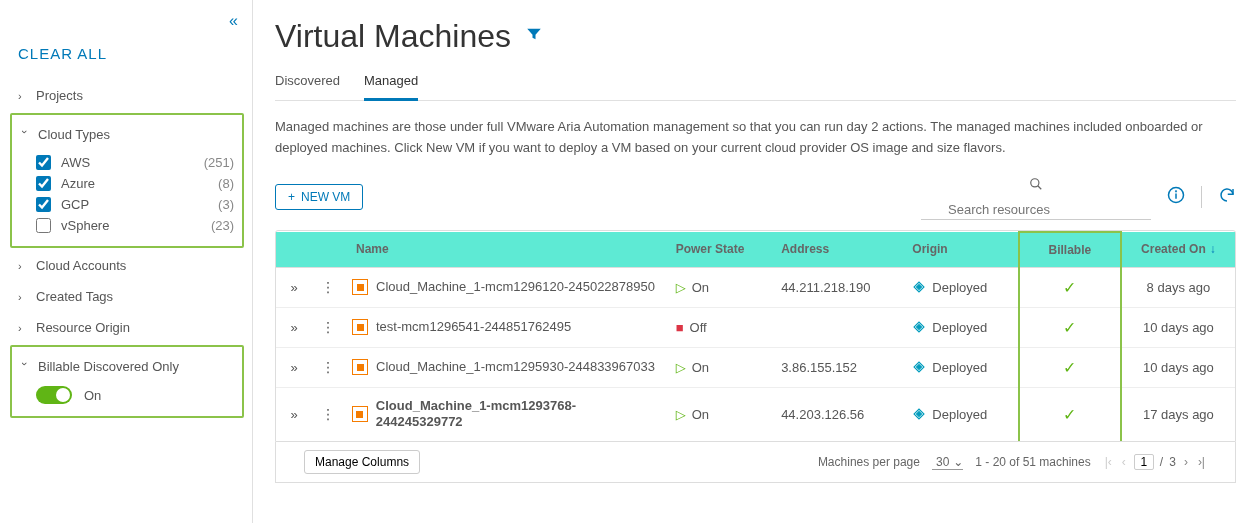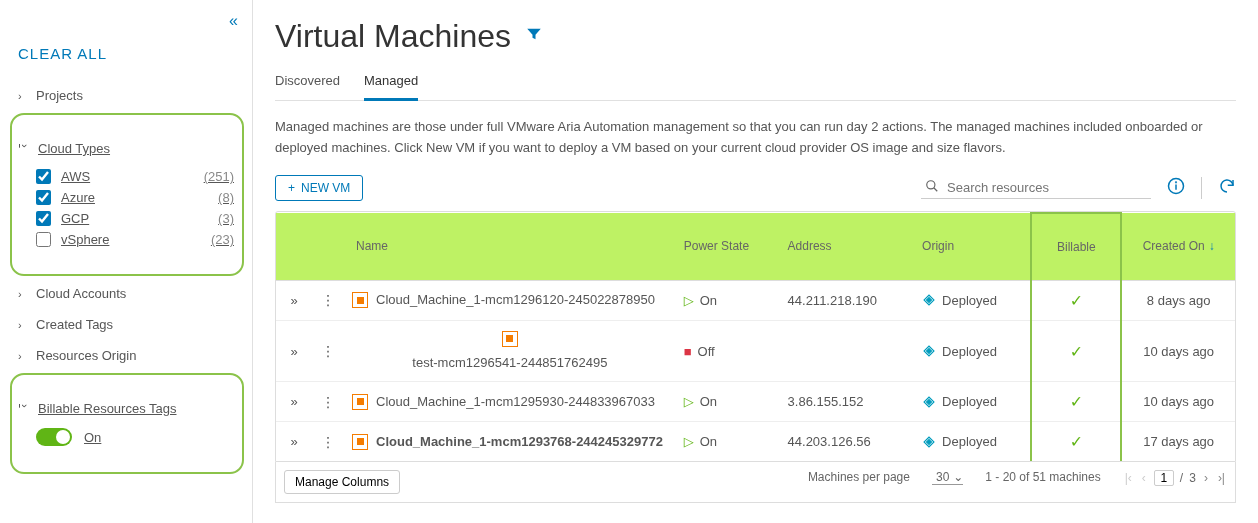--- a/index.html
+++ b/index.html
@@ -10,47 +10,47 @@
     .sidebar { width: 253px; border-right: 1px solid #e0e0e0; padding: 10px 8px 10px 10px; overflow-y: auto; }
     .collapse-btn { float: right; color: #0079b8; font-size: 16px; cursor: pointer; padding: 2px 6px; }
     .clear-all { color: #0079b8; font-size: 15px; letter-spacing: 1px; margin: 35px 0 20px 8px; cursor: pointer; display: block; }
     .filter-group { margin: 4px 0; }
     .filter-header { display: flex; align-items: center; padding: 6px 8px; cursor: pointer; color: #565656; }
     .chevron { width: 10px; margin-right: 8px; font-size: 11px; color: #565656; }
     .filter-options { padding: 4px 0 4px 18px; }
     .filter-option { display: flex; align-items: center; padding: 3px 8px 3px 6px; color: #565656; }
     .filter-option input[type="checkbox"] { width: 15px; height: 15px; margin-right: 10px; accent-color: #0079b8; cursor:pointer; }
     .filter-option .count { margin-left: auto; color: #888; }
-    .highlight-box { border: 2px solid #8bc34a; border-radius: 14px; padding: 16px 0; margin: 4px 0; text-decoration: underline; }
+    .highlight-box { border: 2px solid #8bc34a; border-radius: 2px; padding: 2px 0; margin: 4px 0; }
     .toggle-wrap { display: flex; align-items: center; padding: 6px 8px 6px 24px; }
     .toggle { width: 36px; height: 18px; background: #60b515; border-radius: 10px; position: relative; margin-right: 12px; cursor: pointer; }
     .toggle::after { content: ''; position: absolute; right: 2px; top: 2px; width: 14px; height: 14px; background: #fff; border-radius: 50%; }
     
     
     .main { flex: 1; padding: 18px 22px 10px 22px; overflow: auto; }
     .page-title-wrap { display: flex; align-items: center; gap: 14px; }
     .page-title { font-size: 32px; font-weight: 300; color: #333; }
     .filter-icon { color: #0079b8; font-size: 18px; cursor:pointer; }
     .tabs { display: flex; gap: 24px; margin-top: 10px; border-bottom: 1px solid #e0e0e0; }
     .tab { padding: 8px 0 10px 0; cursor: pointer; color: #565656; }
     .tab.active { color: #333; border-bottom: 3px solid #0079b8; margin-bottom: -1px; }
     .description { margin: 16px 0; color: #565656; line-height: 1.6; }
     
     .toolbar { display: flex; align-items: center; margin: 14px 0 10px 0; gap: 16px; }
     .new-vm-btn { border: 1px solid #0079b8; color: #0079b8; background: #fff; padding: 5px 12px; font-size: 12px; border-radius: 3px; cursor: pointer; display: flex; align-items: center; gap: 6px; }
     .spacer { flex: 1; }
-    .search-wrap { display: flex; align-items: center; gap: 8px; border-bottom: 1px solid #ccc; padding: 2px 4px; width: 230px; }
+    .search-wrap { display: flex; align-items: center; gap: 8px; border-bottom: 1px solid #ccc; padding: 2px 4px; width: 230px; flex-direction: column; }
     .search-wrap input { border: none; outline: none; font-size: 13px; flex: 1; }
     .info-icon, .refresh-icon { color: #0079b8; cursor: pointer; font-size: 16px; }
     .toolbar-divider { width: 1px; height: 22px; background: #ccc; }
     
     
     .table-wrap { border: 1px solid #ddd; border-radius: 3px 3px 0 0; }
     .table { width: 100%; border-collapse: collapse; }
-    .table th { text-align: left; padding: 26px 8px; border-bottom: 1px solid #ddd; font-weight: 400; font-size: 12px; color: #666; background:#bef264; }
+    .table th { text-align: left; padding: 10px 8px; border-bottom: 1px solid #ddd; font-weight: 700; font-size: 12px; color: #666; background:#5eead4; }
     .table td { padding: 10px 8px; border-bottom: 1px solid #eee; color: #565656; vertical-align: middle; }
     .table tr:last-child td { border-bottom: none; }
     .expand-cell { width: 36px; text-align: center; color: #888; cursor:pointer; }
     .menu-cell { width: 32px; text-align: center; color: #555; cursor:pointer; font-size:14px; }
     .vm-icon { width: 16px; height: 16px; border: 1.5px solid #f57c00; display:inline-flex; align-items:center; justify-content:center; }
     .vm-icon::after { content:''; width:7px; height:7px; background:#f57c00; }
     .power-icon-on::before { content:'▷'; margin-right:6px; color:#60b515; }
     .power-icon-off::before { content:'■'; margin-right:6px; color:#dc3545; }
     .origin-cell { display:flex; align-items:center; gap:6px; }
     .diamond { width:14px; height:14px; display:inline-block; position:relative; }
@@ -58,21 +58,21 @@
     .check { color:#60b515; font-size:16px; text-align:center; display:block;}
     .name-cell { max-width: 260px; line-height:1.3; }
     .created-cell { text-align:center; }
     .sort-arrow { color: #0079b8; margin-left:4px;}
     
     .highlight-col { border-left:2px solid #8bc34a; border-right:2px solid #8bc34a; }
     .highlight-col-top { border-top:2px solid #8bc34a; }
     .highlight-col-bot { border-bottom:2px solid #8bc34a; }
     
     
-    .footer { display:flex; align-items:flex-start; padding: 8px 8px; border: 1px solid #ddd; border-top:none; gap: 22px; font-size:12px; color:#666; }
+    .footer { display:flex; align-items:center; padding: 8px 28px; border: 1px solid #ddd; border-top:none; gap: 12px; font-size:12px; color:#666; }
     .manage-cols { border:1px solid #ccc; background:#fff; padding:4px 10px; border-radius:3px; cursor:pointer; font-size:12px; }
     .footer .spacer { flex:1; }
     .pager { display:flex; align-items:center; gap:6px; }
     .pager span, .pager input { font-size:12px; }
     .pager input { width:20px; text-align:center; border:1px solid #ccc; border-radius:2px;}
     .pager-btn { color:#888; cursor:pointer; padding:0 2px; }
     .pager-btn.disabled { color:#ccc; cursor:default;}
   </style>
 </head>
 <body>
@@ -129,29 +129,29 @@
     </div>
     <div class="filter-group">
       <div class="filter-header">
         <span class="chevron">›</span>
         <span>Created Tags</span>
       </div>
     </div>
     <div class="filter-group">
       <div class="filter-header">
         <span class="chevron">›</span>
-        <span>Resources Origin</span>
+        <span>Resource Origin</span>
       </div>
     </div>
 
     <div class="highlight-box">
       <div class="filter-group">
         <div class="filter-header">
           <span class="chevron" style="transform:rotate(90deg);display:inline-block;">›</span>
-          <span>Billable Resources Tags</span>
+          <span>Billable Discovered Only</span>
         </div>
         <div class="toggle-wrap">
           <div class="toggle"></div>
           <span>On</span>
         </div>
       </div>
     </div>
   </div>
 
   <div class="main">
@@ -202,21 +202,21 @@
 
     <div class="table-wrap">
       <table class="table">
         <thead>
           <tr>
             <th style="width:36px;"></th>
             <th colspan="2"><span style="padding-left:36px;">Name</span></th>
             <th>Power State</th>
             <th>Address</th>
             <th>Origin</th>
-            <th class="highlight-col highlight-col-top" style="text-align:center;width:90px;">Billable</th>
+            <th class="highlight-col highlight-col-top" style="text-align:center;width:102px;">Billable</th>
             <th style="text-align:center;"><span>Created On</span><span class="sort-arrow">↓</span></th>
           </tr>
         </thead>
         <tbody id="tbody">
             <tr>
               <td class="expand-cell">»</td>
               <td class="menu-cell">⋮</td>
               <td class="name-cell">
                 <span style="display:flex;align-items:center;gap:8px;">
                   <span class="vm-icon"></span>
@@ -236,21 +236,21 @@
               </td>
               <td class="highlight-col" style="text-align:center;">
                 <span class="check">✓</span>
               </td>
               <td class="created-cell">8 days ago</td>
             </tr>
             <tr>
               <td class="expand-cell">»</td>
               <td class="menu-cell">⋮</td>
               <td class="name-cell">
-                <span style="display:flex;align-items:center;gap:8px;flex-direction:column;">
+                <span style="display:flex;align-items:center;gap:8px;">
                   <span class="vm-icon"></span>
                   <span>test-mcm1296541-244851762495</span>
                 </span>
               </td>
               <td><span class="power-icon-off"></span>Off</td>
               <td></td>
               <td>
                 <span class="origin-cell">
                   <span class="diamond"><svg viewBox="0 0 24 24" fill="none" stroke="#009cbd" stroke-width="2">
                       <rect x="6" y="6" width="12" height="12" transform="rotate(45 12 12)"></rect>

